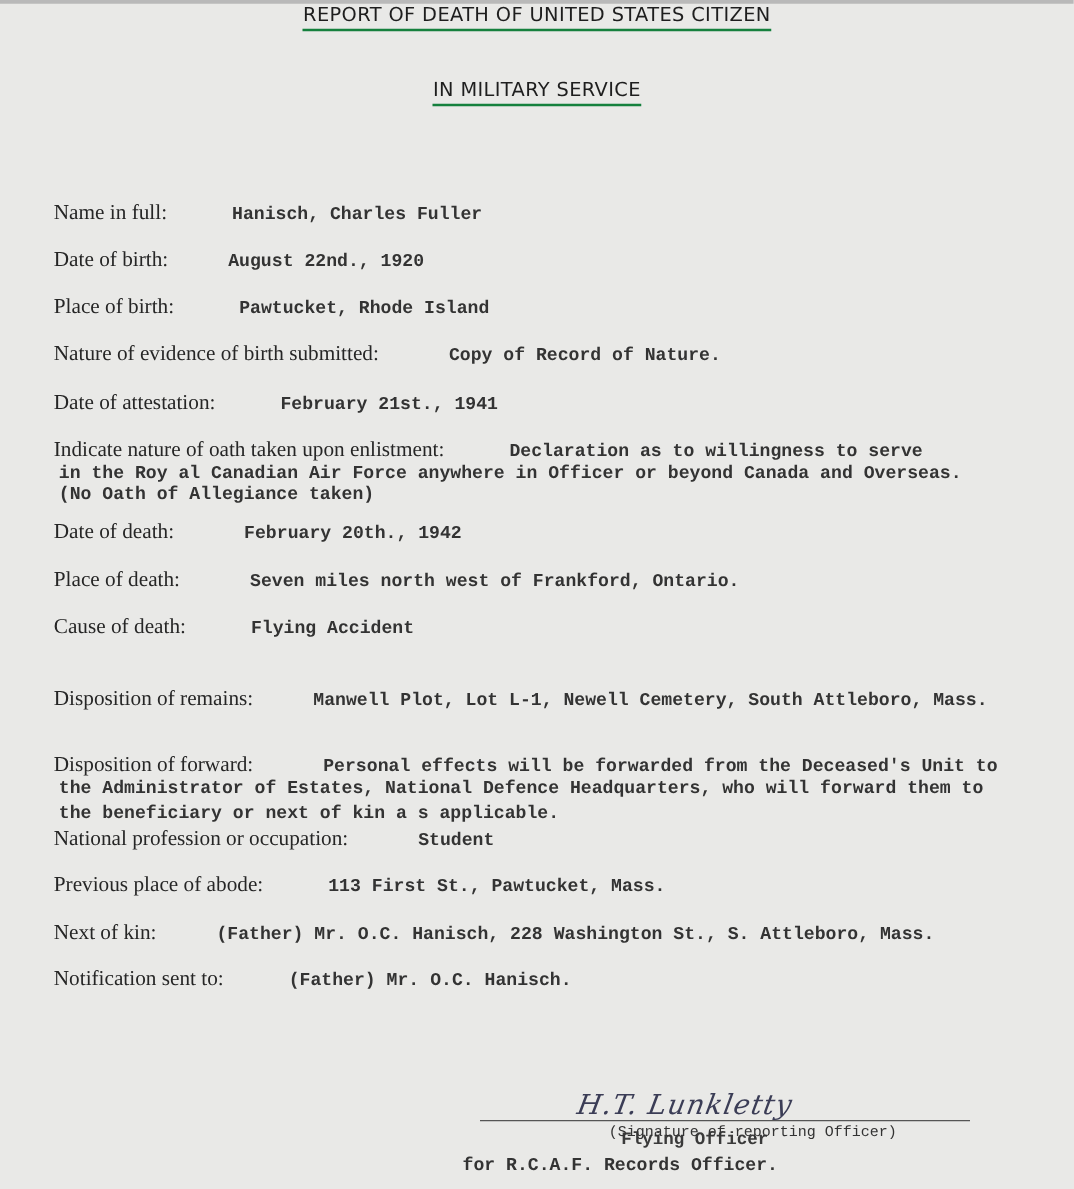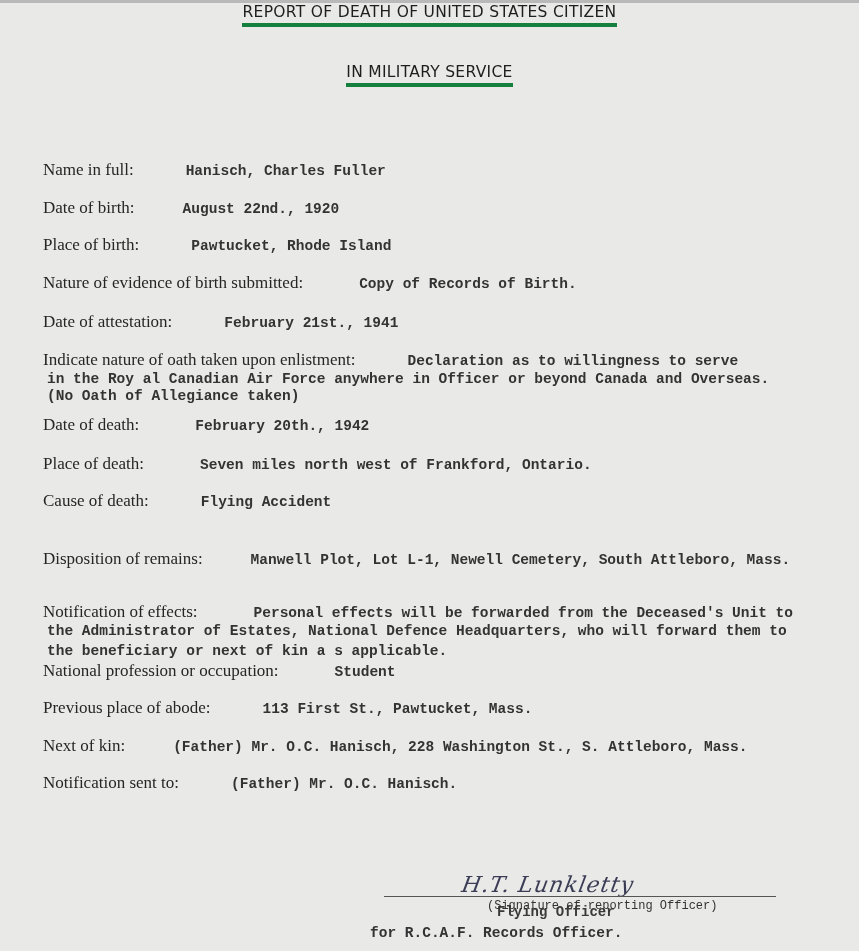--- a/index.html
+++ b/index.html
@@ -8,21 +8,21 @@
     background: #e9e9e7;
     position: relative;
     color: #2a2a2a;
   }
   .topbar { position: absolute; left: 0; top: 0; width: 859px; height: 3px; background: #b9b9b9; }
   .title {
     position: absolute; left: 0; width: 859px; text-align: center;
     font-family: "DejaVu Sans", sans-serif; font-size: 15.5px; letter-spacing: 0.3px;
     color: #1e1e1e;
   }
-  .title span { border-bottom: 4px solid #15803d; padding-bottom: 2px; }
+  .title span { border-bottom: 2px solid #15803d; padding-bottom: 2px; }
   .t1 { top: 3px; }
   .t2 { top: 39px; margin-top: 24px; }
   .field {
     position: absolute; left: 43px; right: 4px;
     font-size: 16px; line-height: 20px; white-space: nowrap;
   }
   .label {
     font-family: "Liberation Serif", serif; font-size: 17px; color: #262626;
   }
   .val {
@@ -61,37 +61,37 @@
 
 <div class="title t1"><span>REPORT OF DEATH OF UNITED STATES CITIZEN</span></div>
 <div class="title t2"><span>IN MILITARY SERVICE</span></div>
 
 <div class="field" style="top:160px"><span class="label">Name in full:</span> <span class="val">Hanisch, Charles Fuller</span></div>
 
 <div class="field" style="top:198px"><span class="label">Date of birth:</span><span class="val">August 22nd., 1920</span></div>
 
 <div class="field" style="top:235px"><span class="label">Place of birth:</span> <span class="val">Pawtucket, Rhode Island</span></div>
 
-<div class="field" style="top:273px"><span class="label">Nature of evidence of birth submitted:</span>&nbsp; <span class="val">Copy of Records of Birth.</span></div>
+<div class="field" style="top:273px"><span class="label">Nature of evidence of birth submitted:</span>&nbsp; <span class="val">Copy of Record of Nature.</span></div>
 
 <div class="field" style="top:312px"><span class="label">Date of attestation:</span> <span class="val">February 21st., 1941</span></div>
 
 <div class="field" style="top:350px"><span class="label">Indicate nature of oath taken upon enlistment:</span> <span class="val">Declaration as to willingness to serve</span></div>
 <div class="ml" style="top:369px">in the Roy al Canadian Air Force anywhere in Officer or beyond Canada and Overseas.</div>
 <div class="ml" style="top:386px">(No Oath of Allegiance taken)</div>
 
 <div class="field" style="top:415px"><span class="label">Date of death:</span>&nbsp; <span class="val">February 20th., 1942</span></div>
 
 <div class="field" style="top:454px"><span class="label">Place of death:</span>&nbsp; <span class="val">Seven miles north west of Frankford, Ontario.</span></div>
 
 <div class="field" style="top:491px"><span class="label">Cause of death:</span> <span class="val">Flying Accident</span></div>
 
 <div class="field" style="top:549px"><span class="label">Disposition of remains:</span><span class="val">Manwell Plot, Lot L-1, Newell Cemetery, South Attleboro, Mass.</span></div>
 
-<div class="field" style="top:602px"><span class="label">Notification of effects:</span>&nbsp; <span class="val">Personal effects will be forwarded from the Deceased's Unit to</span></div>
+<div class="field" style="top:602px"><span class="label">Disposition of forward:</span>&nbsp; <span class="val">Personal effects will be forwarded from the Deceased's Unit to</span></div>
 <div class="ml" style="top:621px">the Administrator of Estates, National Defence Headquarters, who will forward them to</div>
 <div class="ml" style="top:641px">the beneficiary or next of kin a s applicable.</div>
 
 <div class="field" style="top:661px"><span class="label">National profession or occupation:</span>&nbsp; <span class="val">Student</span></div>
 
 <div class="field" style="top:698px"><span class="label">Previous place of abode:</span> <span class="val">113 First St., Pawtucket, Mass.</span></div>
 
 <div class="field" style="top:736px"><span class="label">Next of kin:</span><span class="val">(Father) Mr. O.C. Hanisch, 228 Washington St., S. Attleboro, Mass.</span></div>
 
 <div class="field" style="top:773px"><span class="label">Notification sent to:</span> <span class="val">(Father) Mr. O.C. Hanisch.</span></div>

